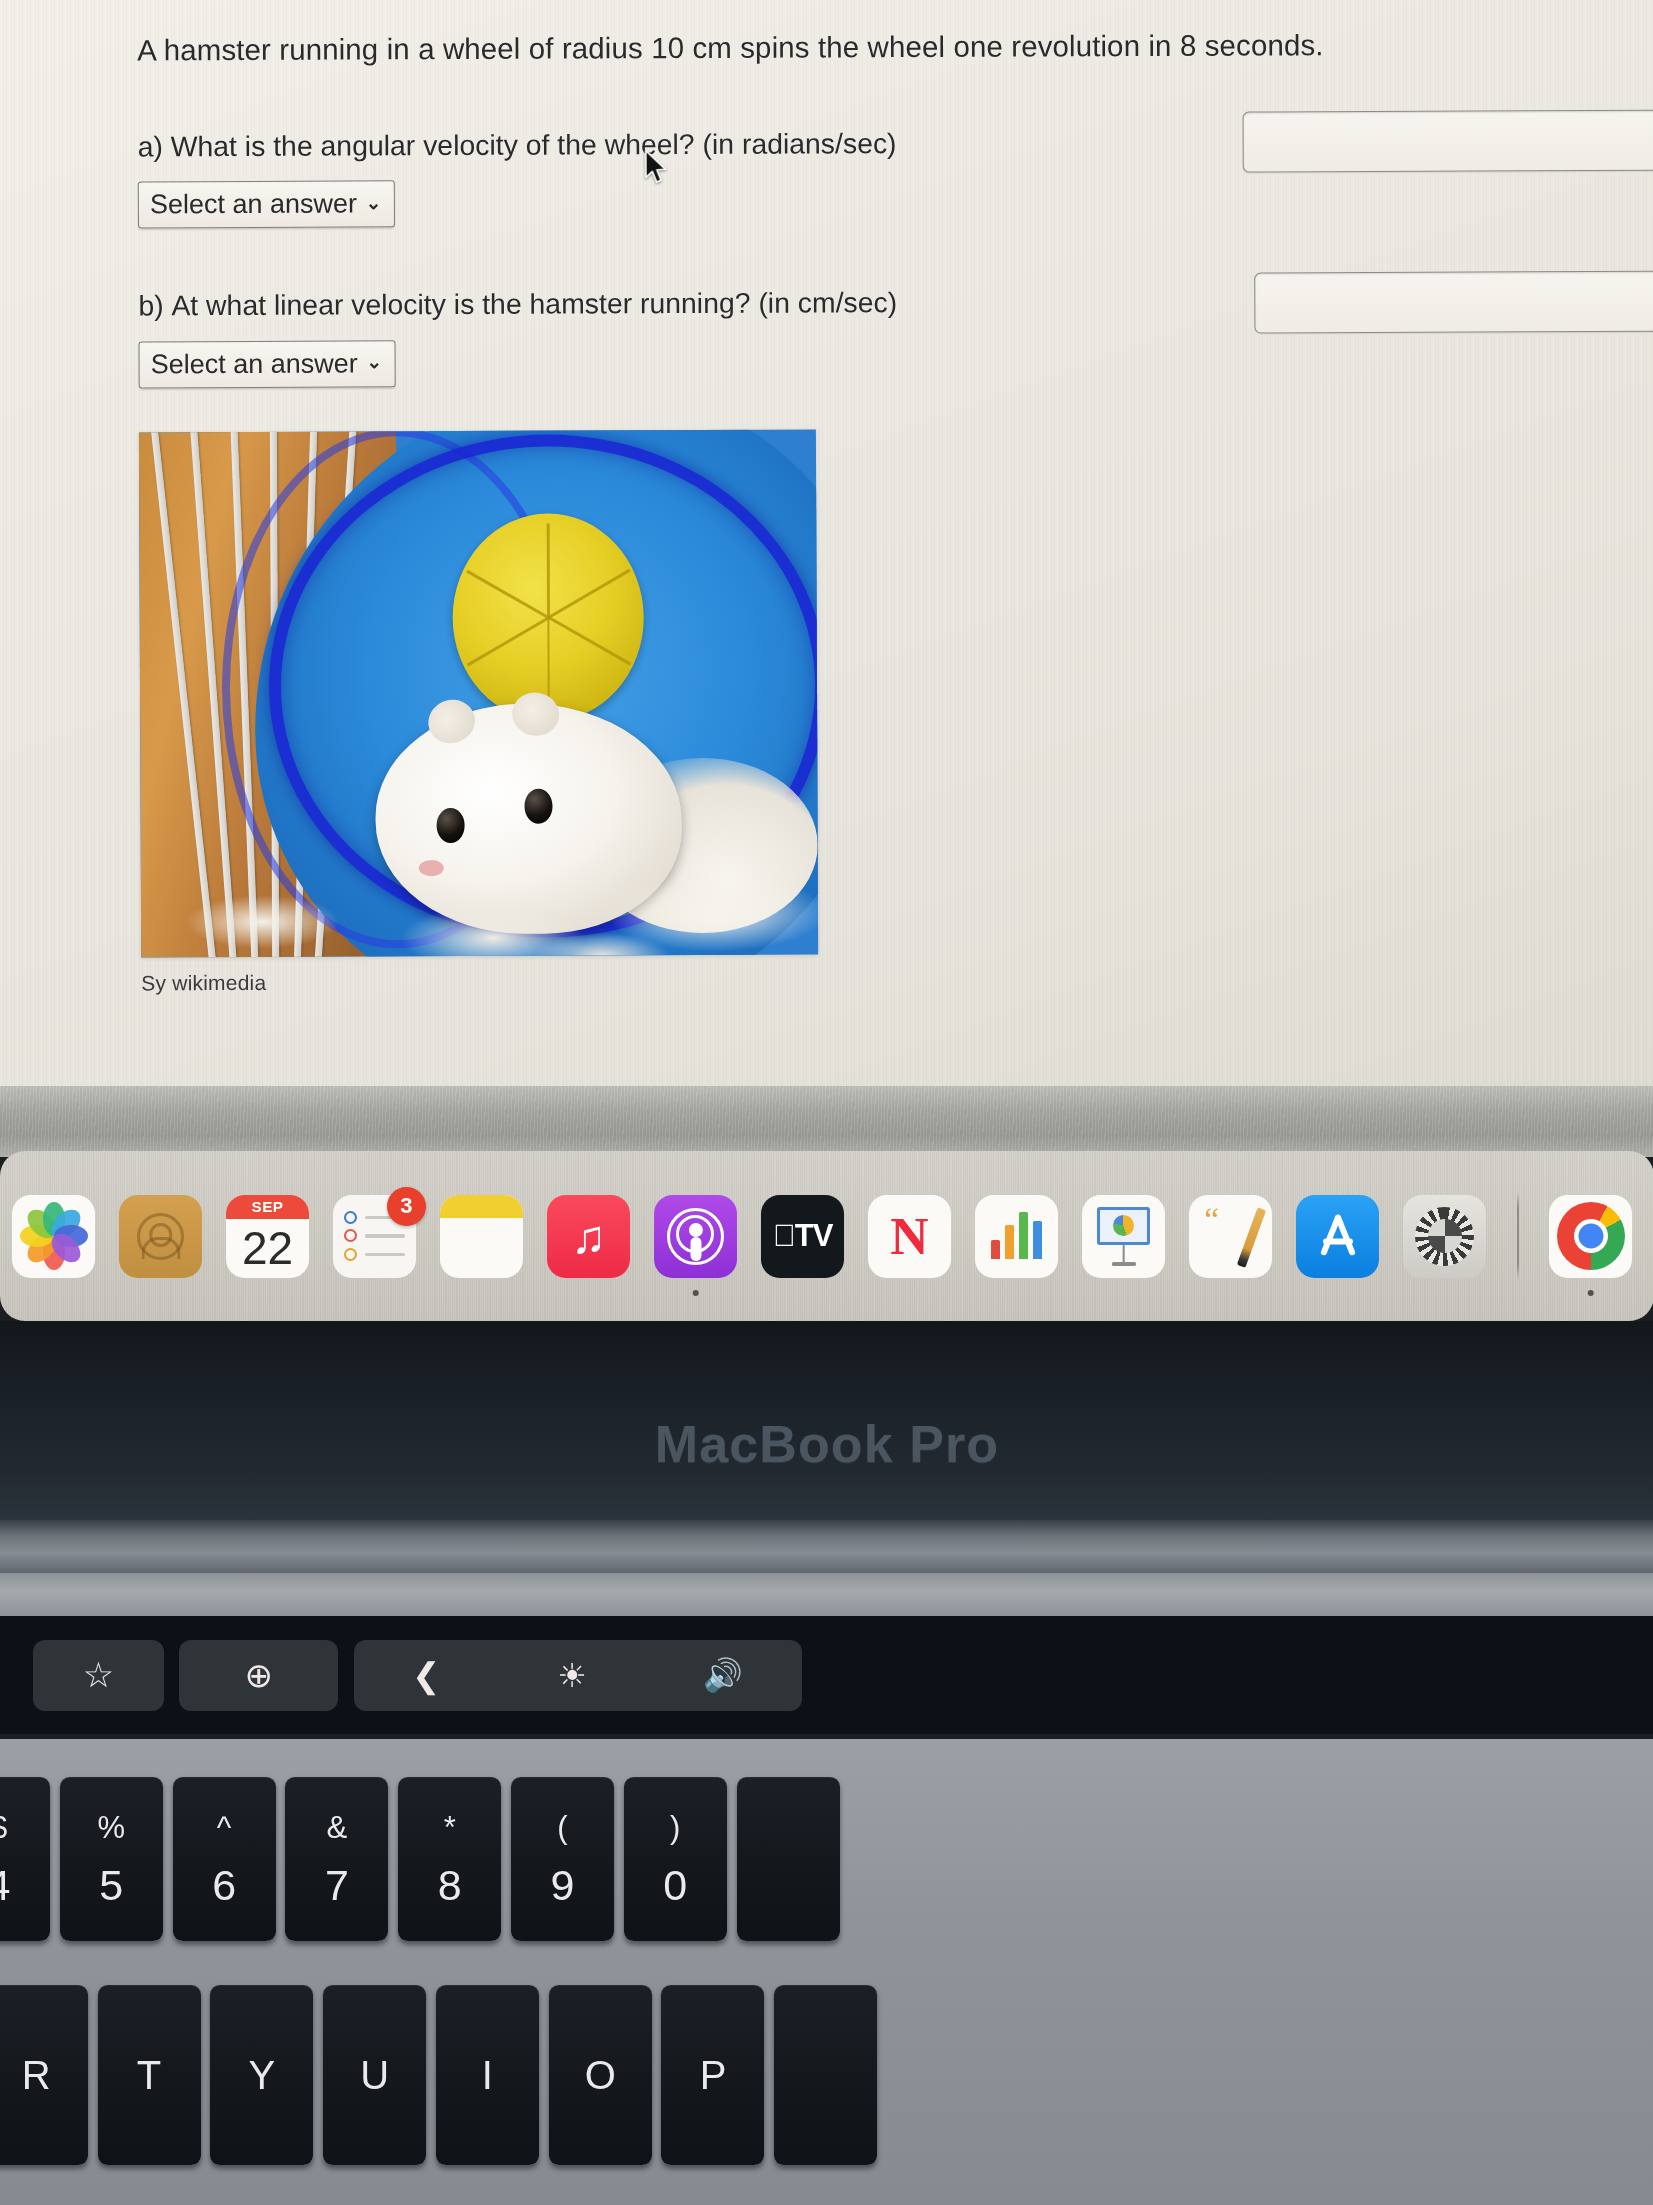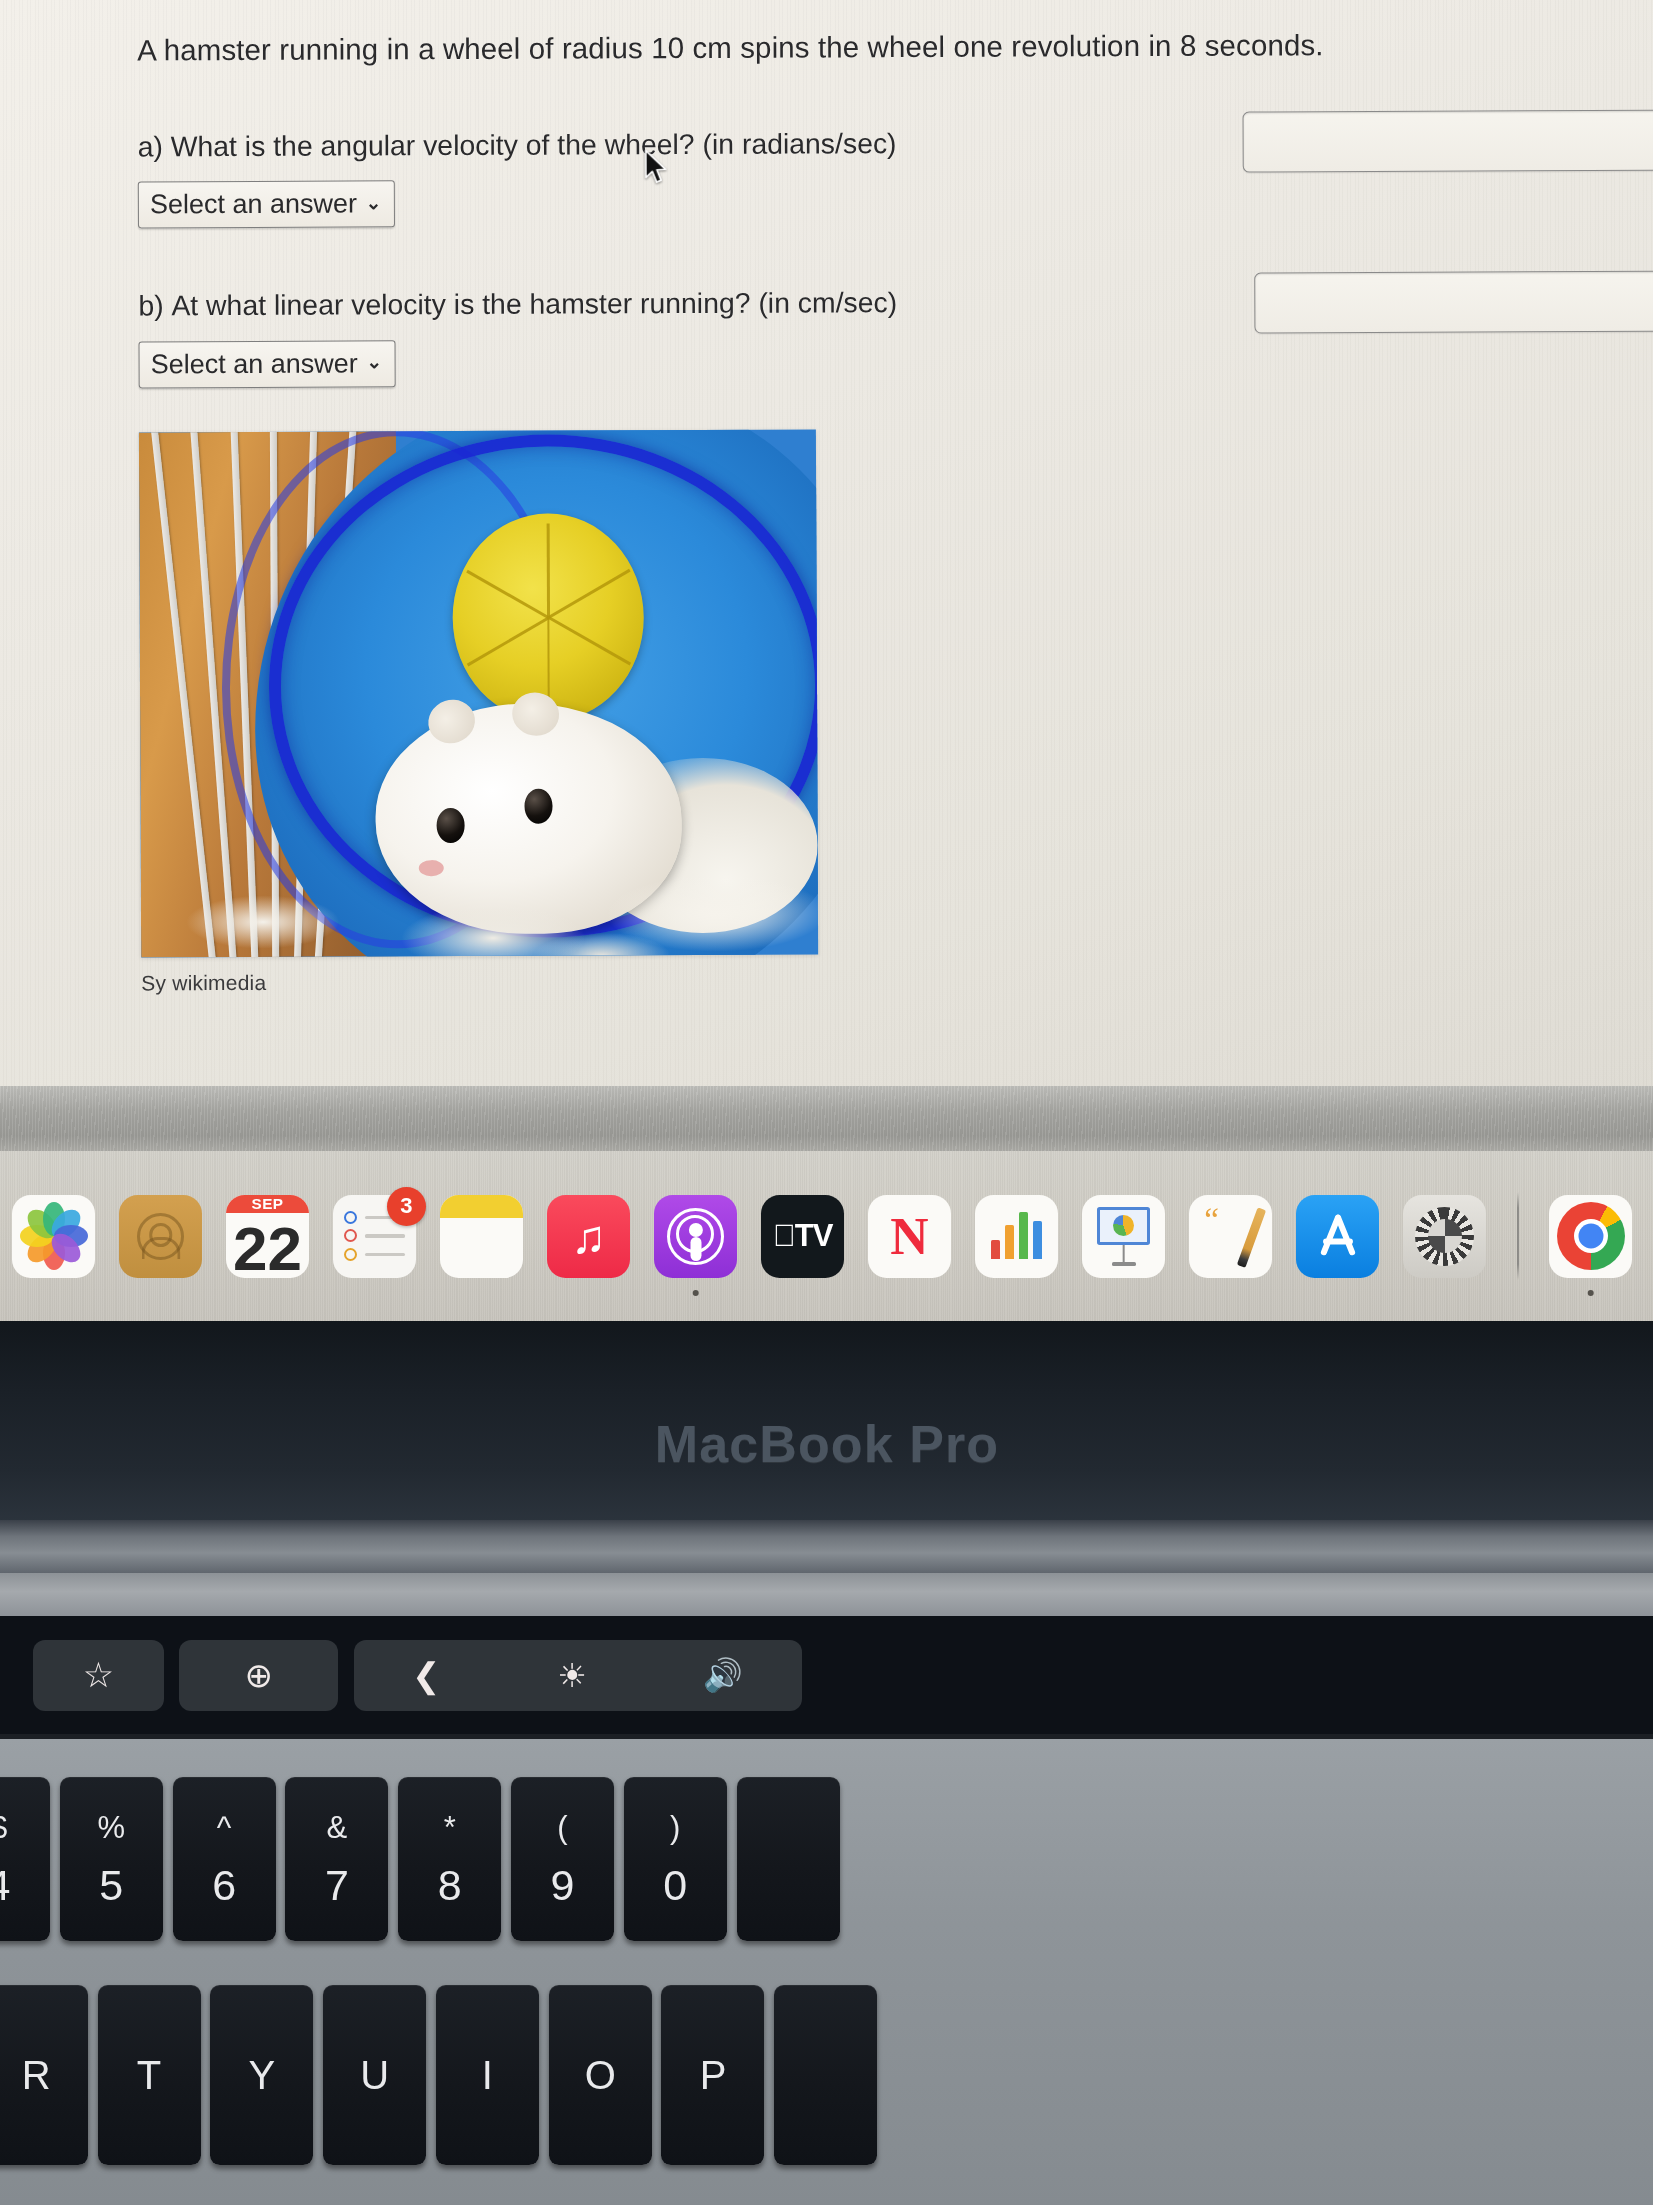--- a/index.html
+++ b/index.html
@@ -174,20 +174,21 @@
     background: repeating-linear-gradient(92deg, rgba(255,255,255,0.08) 0px, rgba(255,255,255,0.08) 1.1px, rgba(0,0,0,0.03) 1.1px, rgba(0,0,0,0.03) 3.3px);
   }
 
   
   #dock {
     position: absolute; left: 0; top: 1151px; width: 1654px; height: 170px;
     background: linear-gradient(180deg, #d2d0c9 0%, #cecbc3 45%, #c7c4bc 100%);
     display: flex; align-items: center;
     padding-left: 0px;
     overflow: hidden;
+    border-radius: 25px;
   }
   #dock::before {
     content:''; position:absolute; left:0; top:0; width:100%; height:100%;
     background: repeating-linear-gradient(90deg, rgba(255,255,255,0.06) 0, rgba(255,255,255,0.06) 1.1px, rgba(0,0,0,0.025) 1.1px, rgba(0,0,0,0.025) 2.2px);
     pointer-events:none;
   }
   .dock-item {
     position: relative;
     width: 83px; height: 83px;
     margin: 0 12px;
@@ -219,21 +220,21 @@
   .pw { position:absolute; left:50%; top:50%; width:22px; height:34px; border-radius:50% 50% 50% 50%;
         transform-origin: 50% 0%; opacity:0.92; }
 
   .ic-contacts { background: linear-gradient(180deg,#d3a04f,#c08f3f); display:flex; align-items:center; justify-content:center; }
   .contact-glyph { width:47px; height:47px; border:3.8px solid rgba(120,85,30,0.5); border-radius:50%; position:relative; }
   .contact-glyph::before { content:''; position:absolute; left:50%; top:7.7px; transform:translateX(-50%); width:17.5px;height:17.5px;border-radius:50%; border:3.3px solid rgba(120,85,30,0.5); }
   .contact-glyph::after { content:''; position:absolute; left:50%; bottom:-2.2px; transform:translateX(-50%); width:33px;height:18.6px;border-radius:16.4px 16.4px 0 0; border:3.3px solid rgba(120,85,30,0.5); border-bottom:none; }
 
   .ic-calendar { background:#fbfaf7; overflow:hidden; display:flex; flex-direction:column; }
   .cal-top { height:24px; background:#ec4b3b; color:#fff; font-size:15.3px; font-weight:700; display:flex; align-items:center; justify-content:center; letter-spacing:0.5px;}
-  .cal-day { flex:1; display:flex; align-items:center; justify-content:center; font-size:62px; color:#2b2b2b; font-weight:700; }
+  .cal-day { flex:1; display:flex; align-items:center; justify-content:center; font-size:46px; color:#2b2b2b; font-weight:400; }
 
   .ic-reminders { background:#f7f6f3; padding:14.2px 11px; display:flex; flex-direction:column; justify-content:space-around; }
   .rem-row { display:flex; align-items:center; gap:7.7px; }
   .rem-dot { width:13px;height:13px;border-radius:50%; border:2.7px solid; }
   .rem-line { flex:1; height:3.3px; border-radius:1.6px; background:#cbc9c4; }
 
   .ic-notes { background:#fbfaf7; overflow:hidden; }
   .notes-top { height:23px; background:#f2cf30; }
 
   .ic-music { background: linear-gradient(180deg,#fa4a5c,#ee2a47); display:flex; align-items:center; justify-content:center; color:#fff; font-size:47px; }

